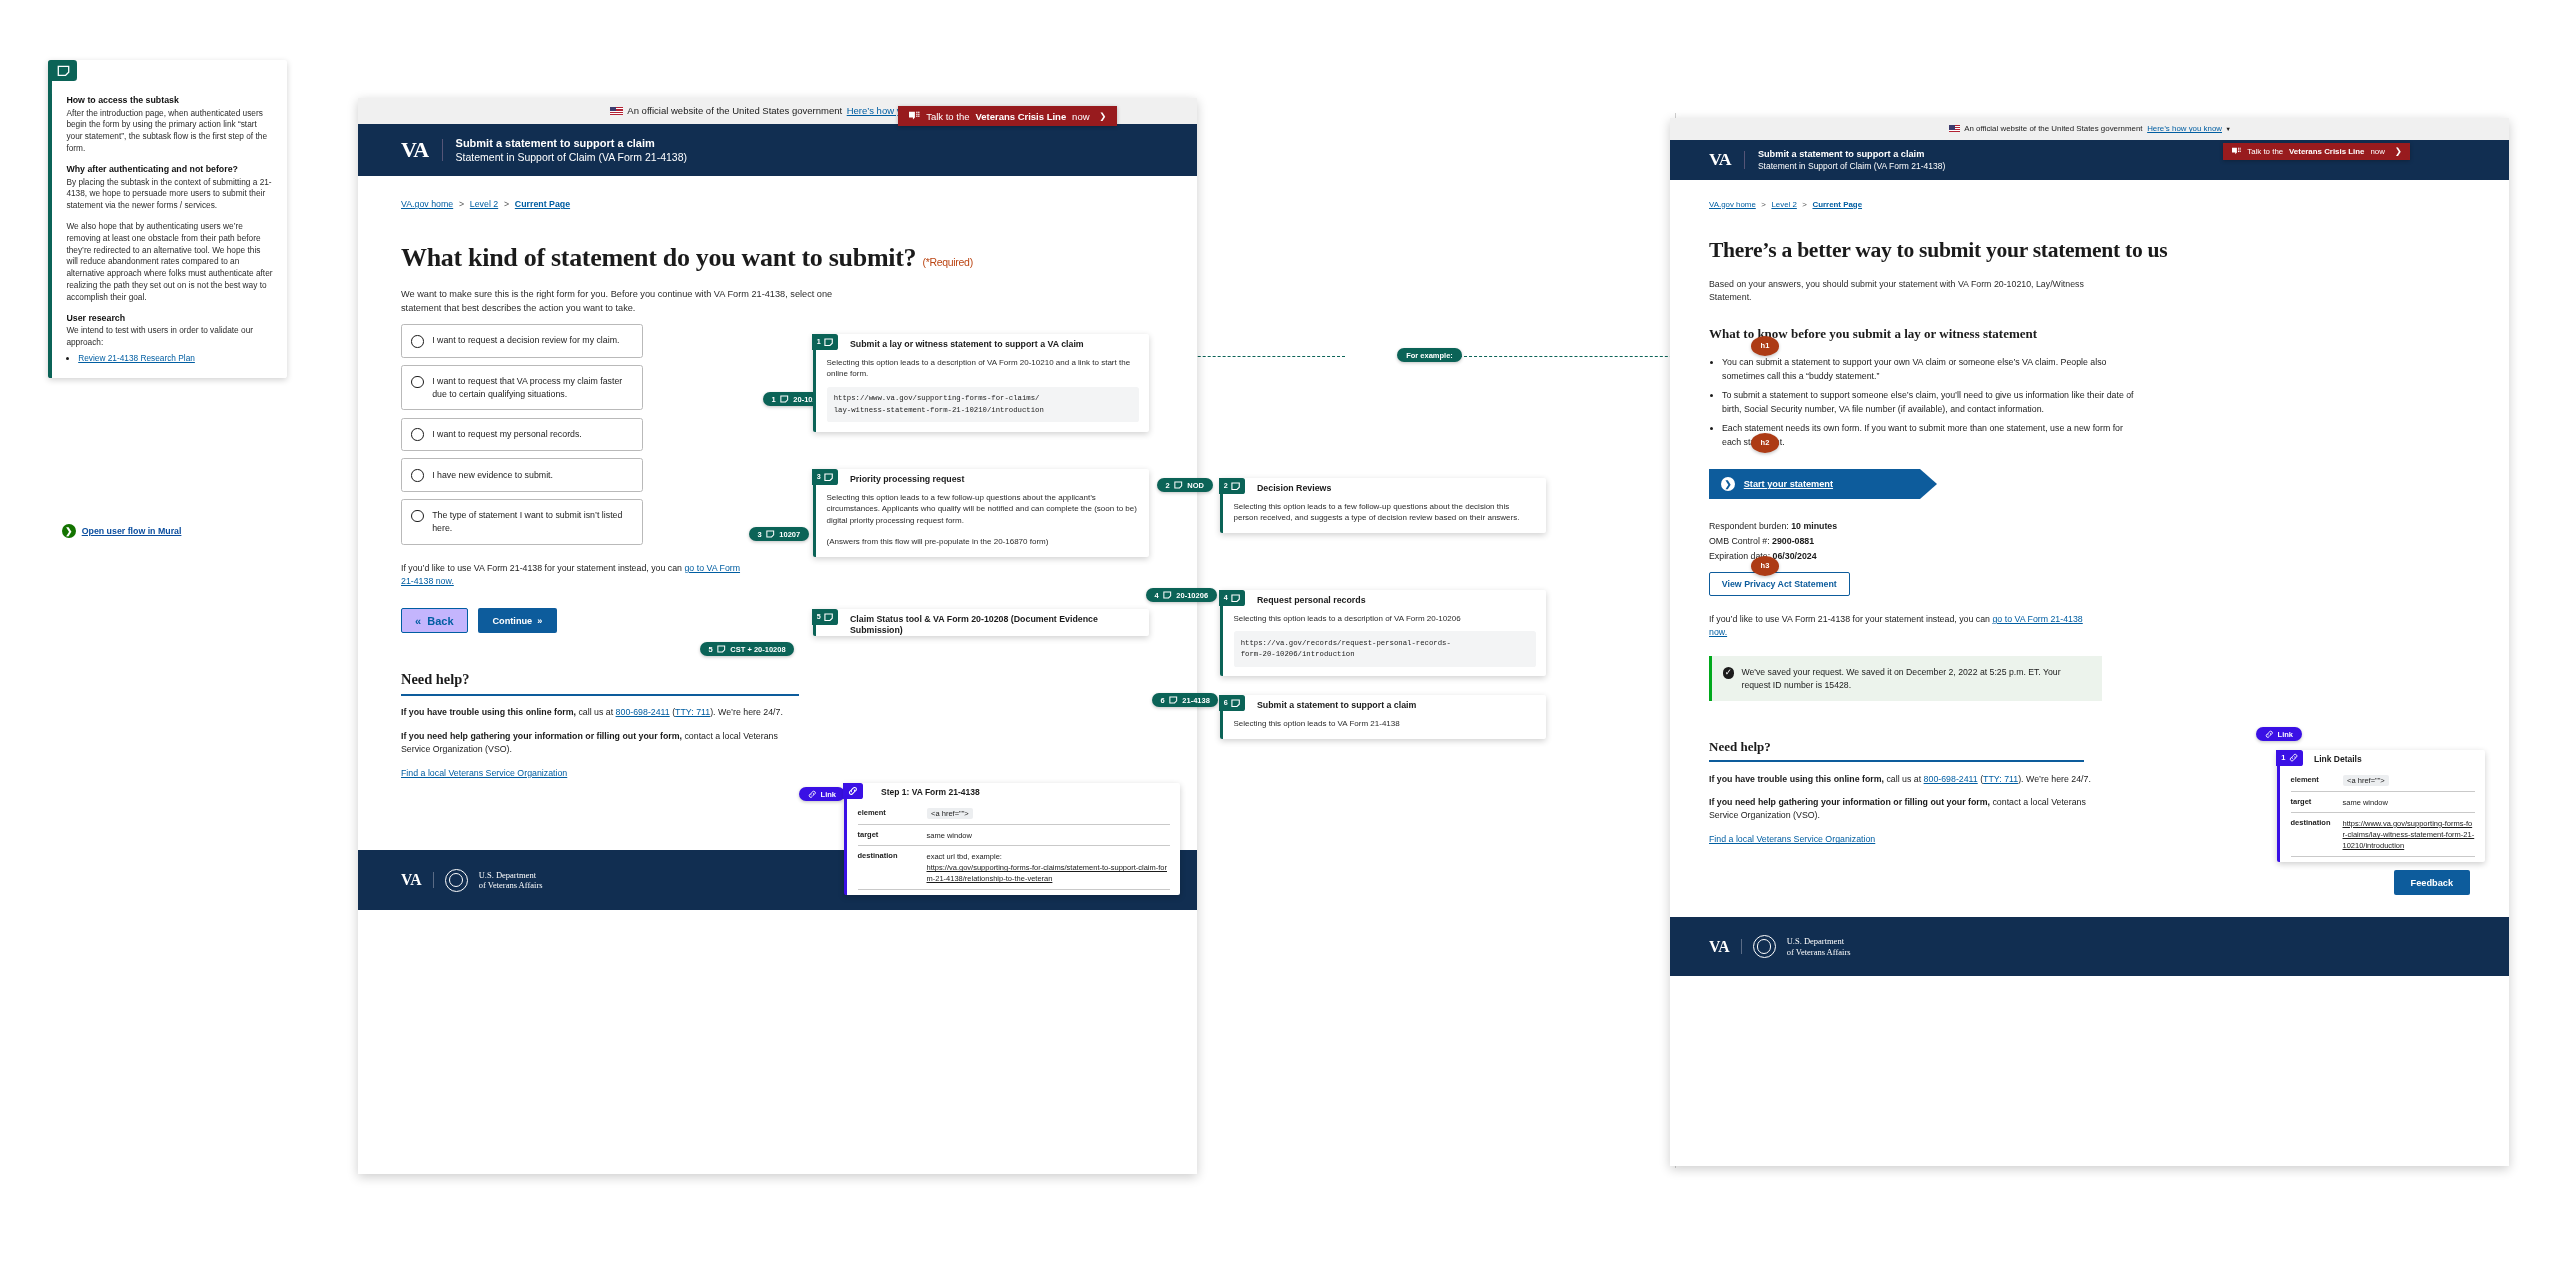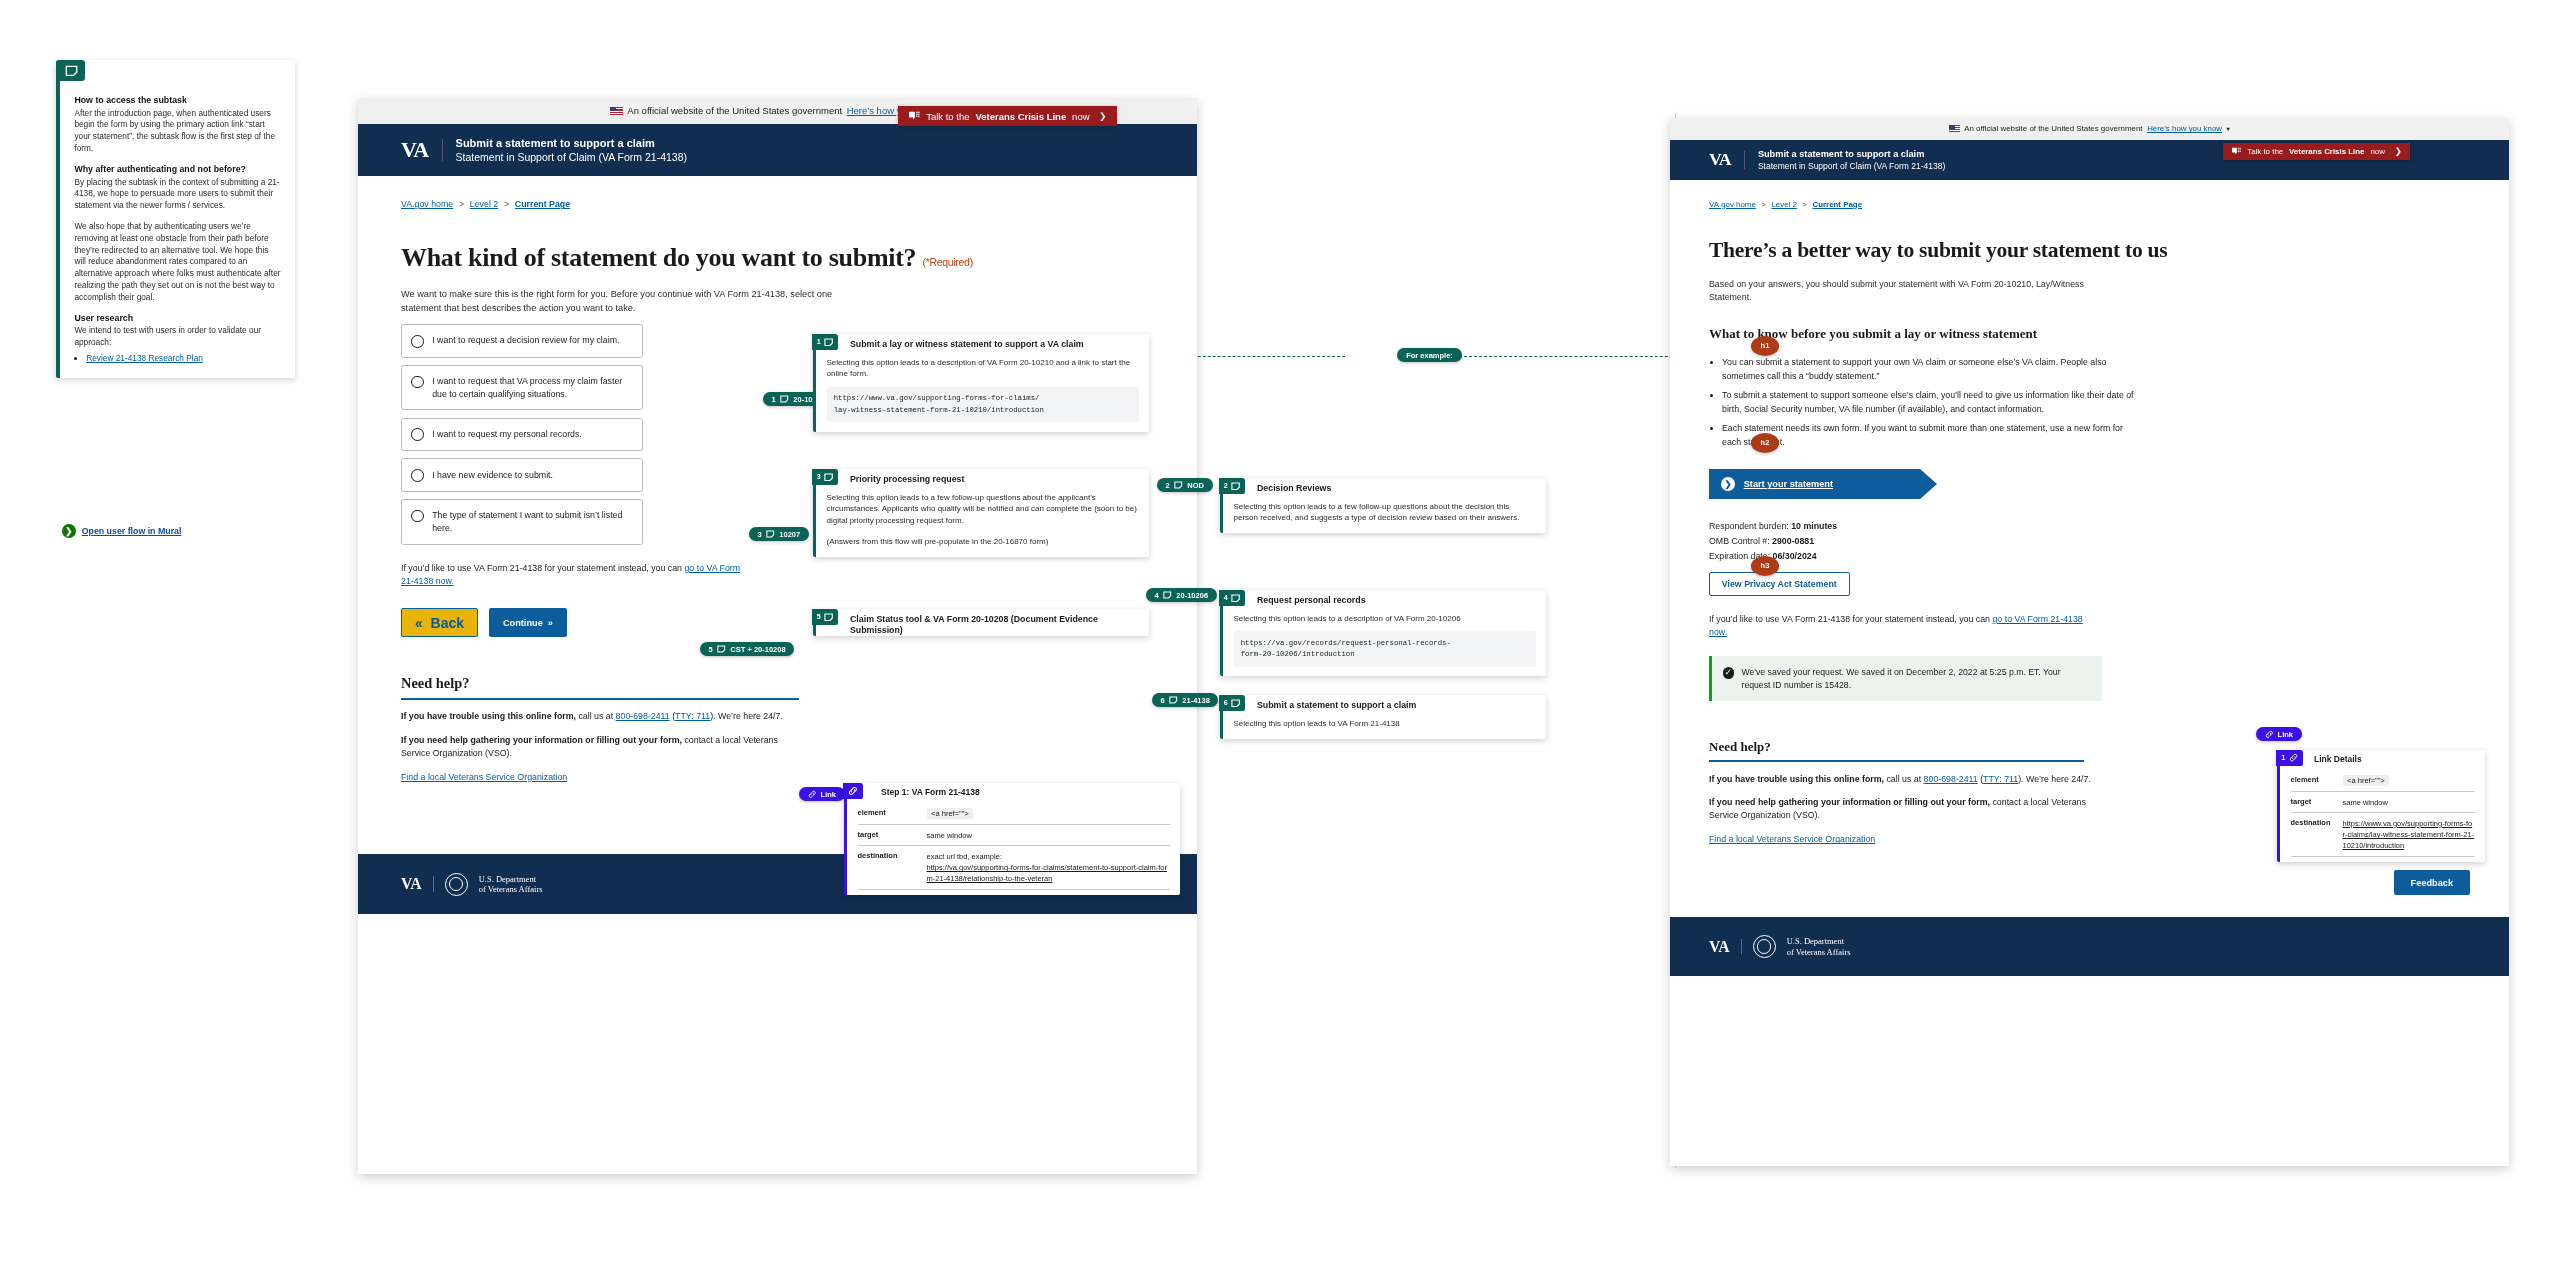--- a/index.html
+++ b/index.html
@@ -2,21 +2,21 @@
 <html style="font-size:10.5px"><head>
 <meta charset="utf-8">
 <style>
   * { box-sizing: border-box; margin:0; padding:0; }
   html,body { width:2576px; height:1286px; background:#ffffff; overflow:hidden; }
   body { font-family:"Liberation Sans", sans-serif; color:#1b1b1b; }
 
   .canvas { position:relative; width:2576px; height:1286px; background:#fff; }
 
   
-  .intent-panel { position:absolute; left:56px; top:60px; width:239px;
+  .intent-panel { position:absolute; left:48px; top:60px; width:239px;
     background:#fff; border-left:4.6px solid #0b6357; border-radius:2.6px;
     box-shadow:0 2px 5.9px rgba(0,0,0,.18); padding:0 0 14.4px 0; }
   .intent-tab { display:flex; align-items:center; gap:5.2px; background:#0b6357;
     color:#fff; font-weight:bold; font-size:11px; padding:4.6px 7.9px 4.6px 5.2px;
     border-radius:0 3.3px 3.3px 0; width:fit-content; margin-left:-0.7px; }
   .intent-header-row { position:relative; height:22px; }
   .note-ico { width:13px; height:11.8px; display:inline-block; }
   .intent-body { padding:3.9px 14.4px 0 14.4px; }
   .intent-body h4 { font-size:8.8px; font-weight:bold; margin:9.2px 0 2.6px; color:#111; }
   .intent-body p { font-size:8.3px; line-height:1.42; color:#2b2b2b; margin:0 0 2.6px; }
@@ -82,22 +82,22 @@
   .opt { border:0.7px solid #b9b9b9; border-radius:2.6px; padding:9.2px 10.5px 9.2px 9.2px;
      display:flex; gap:8.5px; align-items:flex-start; margin-top:7.2px; width:242px; background:#fff;}
   .radio { width:12.5px; height:12.5px; border:1.3px solid #1b1b1b; border-radius:50%; flex:0 0 auto; margin-top:0.7px;}
   .opt span { font-size:8.8px; line-height:1.43; }
 
   p.alt { font-size:8.8px; line-height:1.5; margin-top:17px; max-width:341px;}
   p.alt a { color:#005ea2; }
   .page-right p.alt { max-width:393px; }
 
   .btnrow { display:flex; gap:10.5px; margin-top:19.7px; }
-  .btn-back { border:1.3px solid #005ea2; color:#005ea2; background:#eab308;
-     padding:5.9px 13px; font-weight:bold; font-size:14px; border-radius:2px;}
+  .btn-back { border:1.3px solid #005ea2; color:#005ea2; background:#c4b5fd;
+     padding:5.9px 13px; font-weight:bold; font-size:11px; border-radius:2px;}
   .btn-cont { background:#0d5c9c; color:#fff; padding:7.2px 14.4px; font-weight:bold;
      font-size:9.2px; border:none; border-radius:2px; }
 
   h2.need { font-family:"Liberation Serif",serif; font-size:14.4px; font-weight:bold;
      margin-top:38px; padding-bottom:5.2px; border-bottom:2px solid #0d5c9c; width:398px; }
   .page-right h2.need { font-size:13px; width:375px; }
   p.help { font-size:8.8px; line-height:1.5; margin-top:10.5px; max-width:406px; }
   p.help b { font-weight:bold; }
   p.help a, a.vso { color:#005ea2; }
   a.vso { font-size:8.8px; display:inline-block; margin-top:11.8px; }

